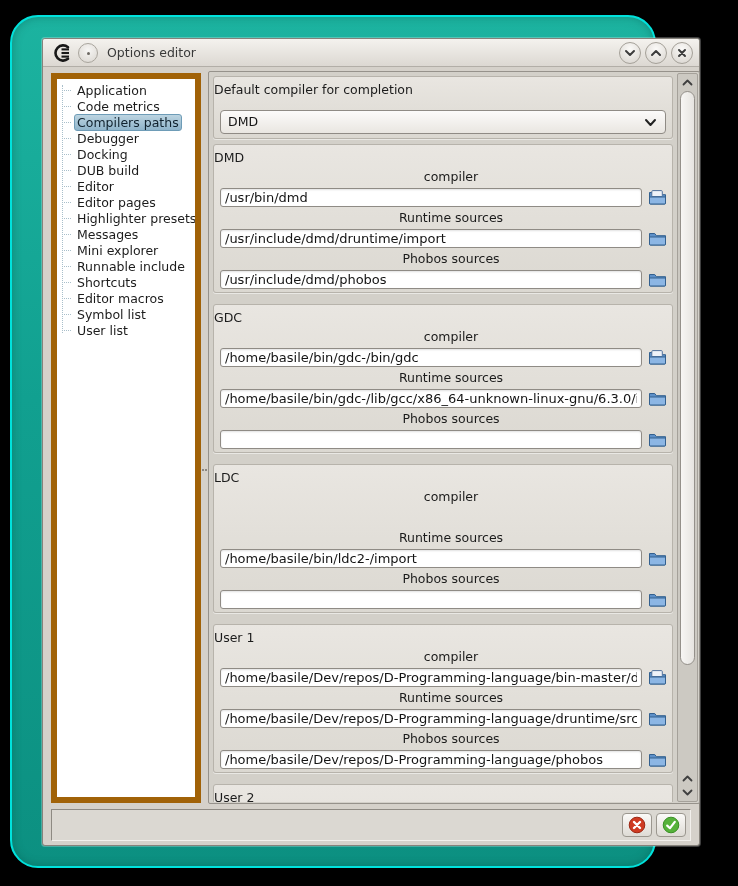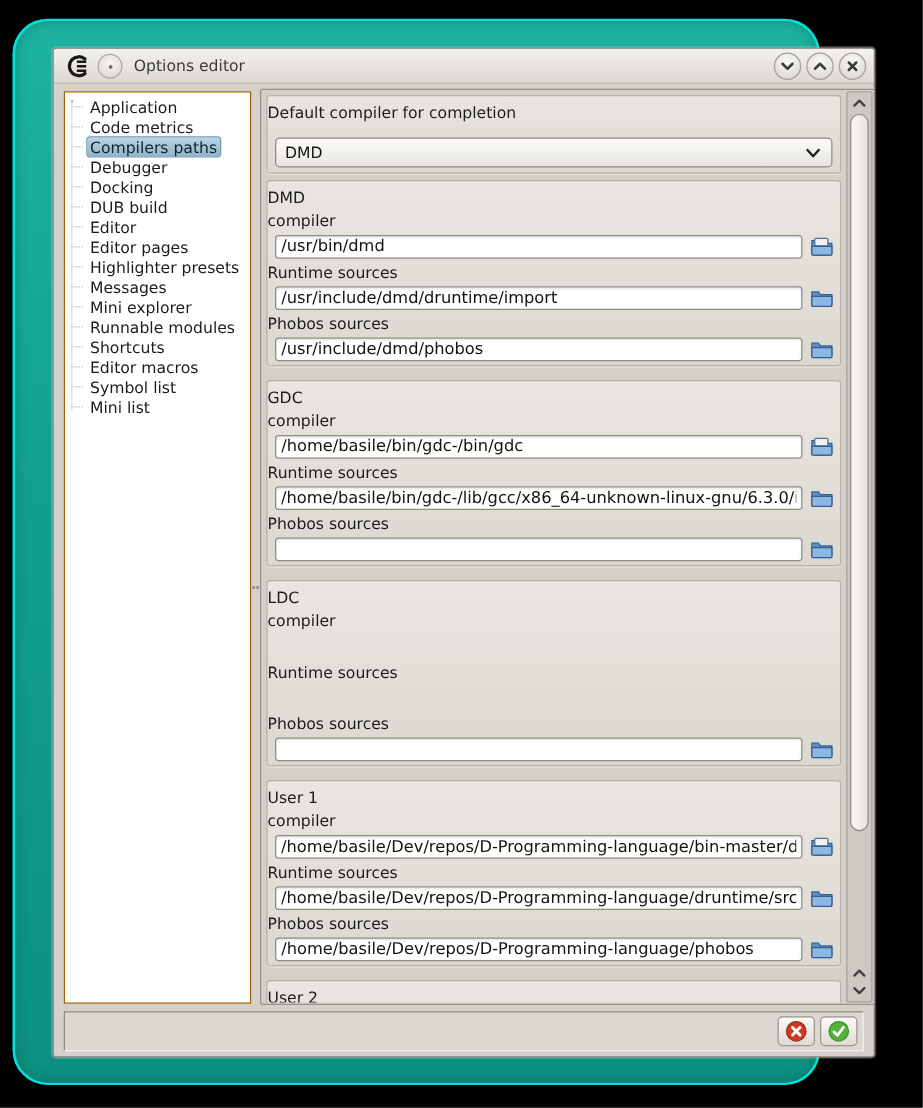--- a/index.html
+++ b/index.html
@@ -29,21 +29,21 @@
     border-radius: 50%; background: #6d6963; }
   .title { position: absolute; left: 64px; top: 0; line-height: 28px;
     font-size: 12.5px; color: #3a3a3a; }
   .win-btn { position: absolute; top: 3px; width: 22px; height: 22px; border-radius: 50%;
     border: 1px solid #a5a199; background: radial-gradient(circle at 50% 30%, #fbfaf8, #d7d3cd);
     display: flex; align-items: center; justify-content: center; cursor: default; }
   .win-btn.shade { right: 58px; } .win-btn.max { right: 32px; } .win-btn.close { right: 6px; }
 
   
   .sidebar { position: absolute; left: 8px; top: 34px; width: 150px; height: 730px;
-    background: #ffffff; border: 1px solid #a16207; overflow: hidden; }
+    background: #ffffff; border: 6px solid #a16207; overflow: hidden; }
   .tree-vline { position: absolute; left: 5px; top: 6px; height: 248px; width: 0;
     border-left: 1px dotted #a9bfca; }
   .tree-list { position: absolute; left: 0; top: 3px; right: 0; }
   .tree-item { display: flex; align-items: center; height: 16px; padding-left: 5px;
     font-size: 12.5px; color: #1c1c1c; white-space: nowrap; cursor: default; }
   .branch { width: 9px; height: 0; border-top: 1px dotted #a9bfca; margin-right: 3px; flex: none; }
   .tree-label { padding: 0 3px; border-radius: 3px; line-height: 15px; }
   .tree-item.selected .tree-label { background: linear-gradient(#bcd4e1, #8fb4ca);
     border: 1px solid #6e9cb7; padding: 0 2px; color: #10222e; }
 
@@ -57,21 +57,21 @@
     background: #d3d0c9; border: 1px solid #96928b; border-radius: 2px; }
   .scroll-content { position: absolute; left: 1px; top: 1px; right: 23px; bottom: 1px;
     overflow: hidden; }
 
   .group { position: absolute; left: 3px; right: 3px; height: 149px;
     background: linear-gradient(#e9e6e1, #dbd8d1); border: 1px solid #b7b3ab;
     border-radius: 3px; box-shadow: 0 1px 0 rgba(255,255,255,.5); }
   .group-default { top: 3px; height: 63px; }
   .group-title { position: absolute; top: 5px; left: 0; right: 0; text-align: left;
     font-size: 12.5px; color: #1b1b1b; }
-  .row-label { position: absolute; left: 0; right: 0; text-align: left;
+  .row-label { position: absolute; left: 16px; right: 0; text-align: center;
     font-size: 12.5px; color: #1b1b1b; }
   .edit-row { position: absolute; left: 6px; right: 4px; height: 19px; }
   .path-input { position: absolute; left: 0; right: 26px; top: 0; height: 19px;
     border: 1px solid #8f8b85; border-radius: 3px; background: #fff;
     font-family: "DejaVu Sans", sans-serif; font-size: 13px; color: #141414;
     padding: 0 4px; box-shadow: inset 0 1px 2px rgba(0,0,0,.12); outline: none; }
   .browse-btn { position: absolute; right: 0; top: 0; width: 21px; height: 18px;
     display: flex; align-items: center; justify-content: center; cursor: default; }
 
   
@@ -182,37 +182,37 @@
           <div class="tree-item">
             <span class="branch"></span>
             <span class="tree-label">Messages</span>
           </div>
           <div class="tree-item">
             <span class="branch"></span>
             <span class="tree-label">Mini explorer</span>
           </div>
           <div class="tree-item">
             <span class="branch"></span>
-            <span class="tree-label">Runnable modules</span>
+            <span class="tree-label">Runnable include</span>
           </div>
           <div class="tree-item">
             <span class="branch"></span>
             <span class="tree-label">Shortcuts</span>
           </div>
           <div class="tree-item">
             <span class="branch"></span>
             <span class="tree-label">Editor macros</span>
           </div>
           <div class="tree-item">
             <span class="branch"></span>
             <span class="tree-label">Symbol list</span>
           </div>
           <div class="tree-item">
             <span class="branch"></span>
-            <span class="tree-label">Mini list</span>
+            <span class="tree-label">User list</span>
           </div>
         </div>
     </div>
 
     <div class="splitter">
       <span class="grip"></span>
     </div>
 
     <div class="main-panel">
       <div class="scroll-content">
@@ -293,20 +293,29 @@
                     <path d="M1.5 3.5 h5.2 l1.8 2.2 H17.5 v8.3 a1 1 0 0 1 -1 1 h-14 a1 1 0 0 1 -1 -1 z" fill="#5e90c8" stroke="#33608f"></path>
                     <path d="M1.5 7 H17.5 v7 a1 1 0 0 1 -1 1 h-14 a1 1 0 0 1 -1 -1 z" fill="#8cb6e4" stroke="#33608f"></path>
                   </svg>
                 </span>
               </div>
             </div>
             <div class="group" style="top: 391px;">
               <div class="group-title">LDC</div>
               <div class="row-label" style="top: 24px;">compiler</div>
               <div class="row-label" style="top: 65px;">Runtime sources</div>
+              <div class="edit-row" style="top: 84px;">
+                <input class="path-input" type="text" value="/home/basile/bin/ldc2-/import" style="">
+                <span class="browse-btn">
+                  <svg width="19" height="16" viewBox="0 0 19 16">
+                    <path d="M1.5 3.5 h5.2 l1.8 2.2 H17.5 v8.3 a1 1 0 0 1 -1 1 h-14 a1 1 0 0 1 -1 -1 z" fill="#5e90c8" stroke="#33608f"></path>
+                    <path d="M1.5 7 H17.5 v7 a1 1 0 0 1 -1 1 h-14 a1 1 0 0 1 -1 -1 z" fill="#8cb6e4" stroke="#33608f"></path>
+                  </svg>
+                </span>
+              </div>
               <div class="row-label" style="top: 106px;">Phobos sources</div>
               <div class="edit-row" style="top: 125px;">
                 <input class="path-input" type="text" style="">
                 <span class="browse-btn">
                   <svg width="19" height="16" viewBox="0 0 19 16">
                     <path d="M1.5 3.5 h5.2 l1.8 2.2 H17.5 v8.3 a1 1 0 0 1 -1 1 h-14 a1 1 0 0 1 -1 -1 z" fill="#5e90c8" stroke="#33608f"></path>
                     <path d="M1.5 7 H17.5 v7 a1 1 0 0 1 -1 1 h-14 a1 1 0 0 1 -1 -1 z" fill="#8cb6e4" stroke="#33608f"></path>
                   </svg>
                 </span>
               </div>

